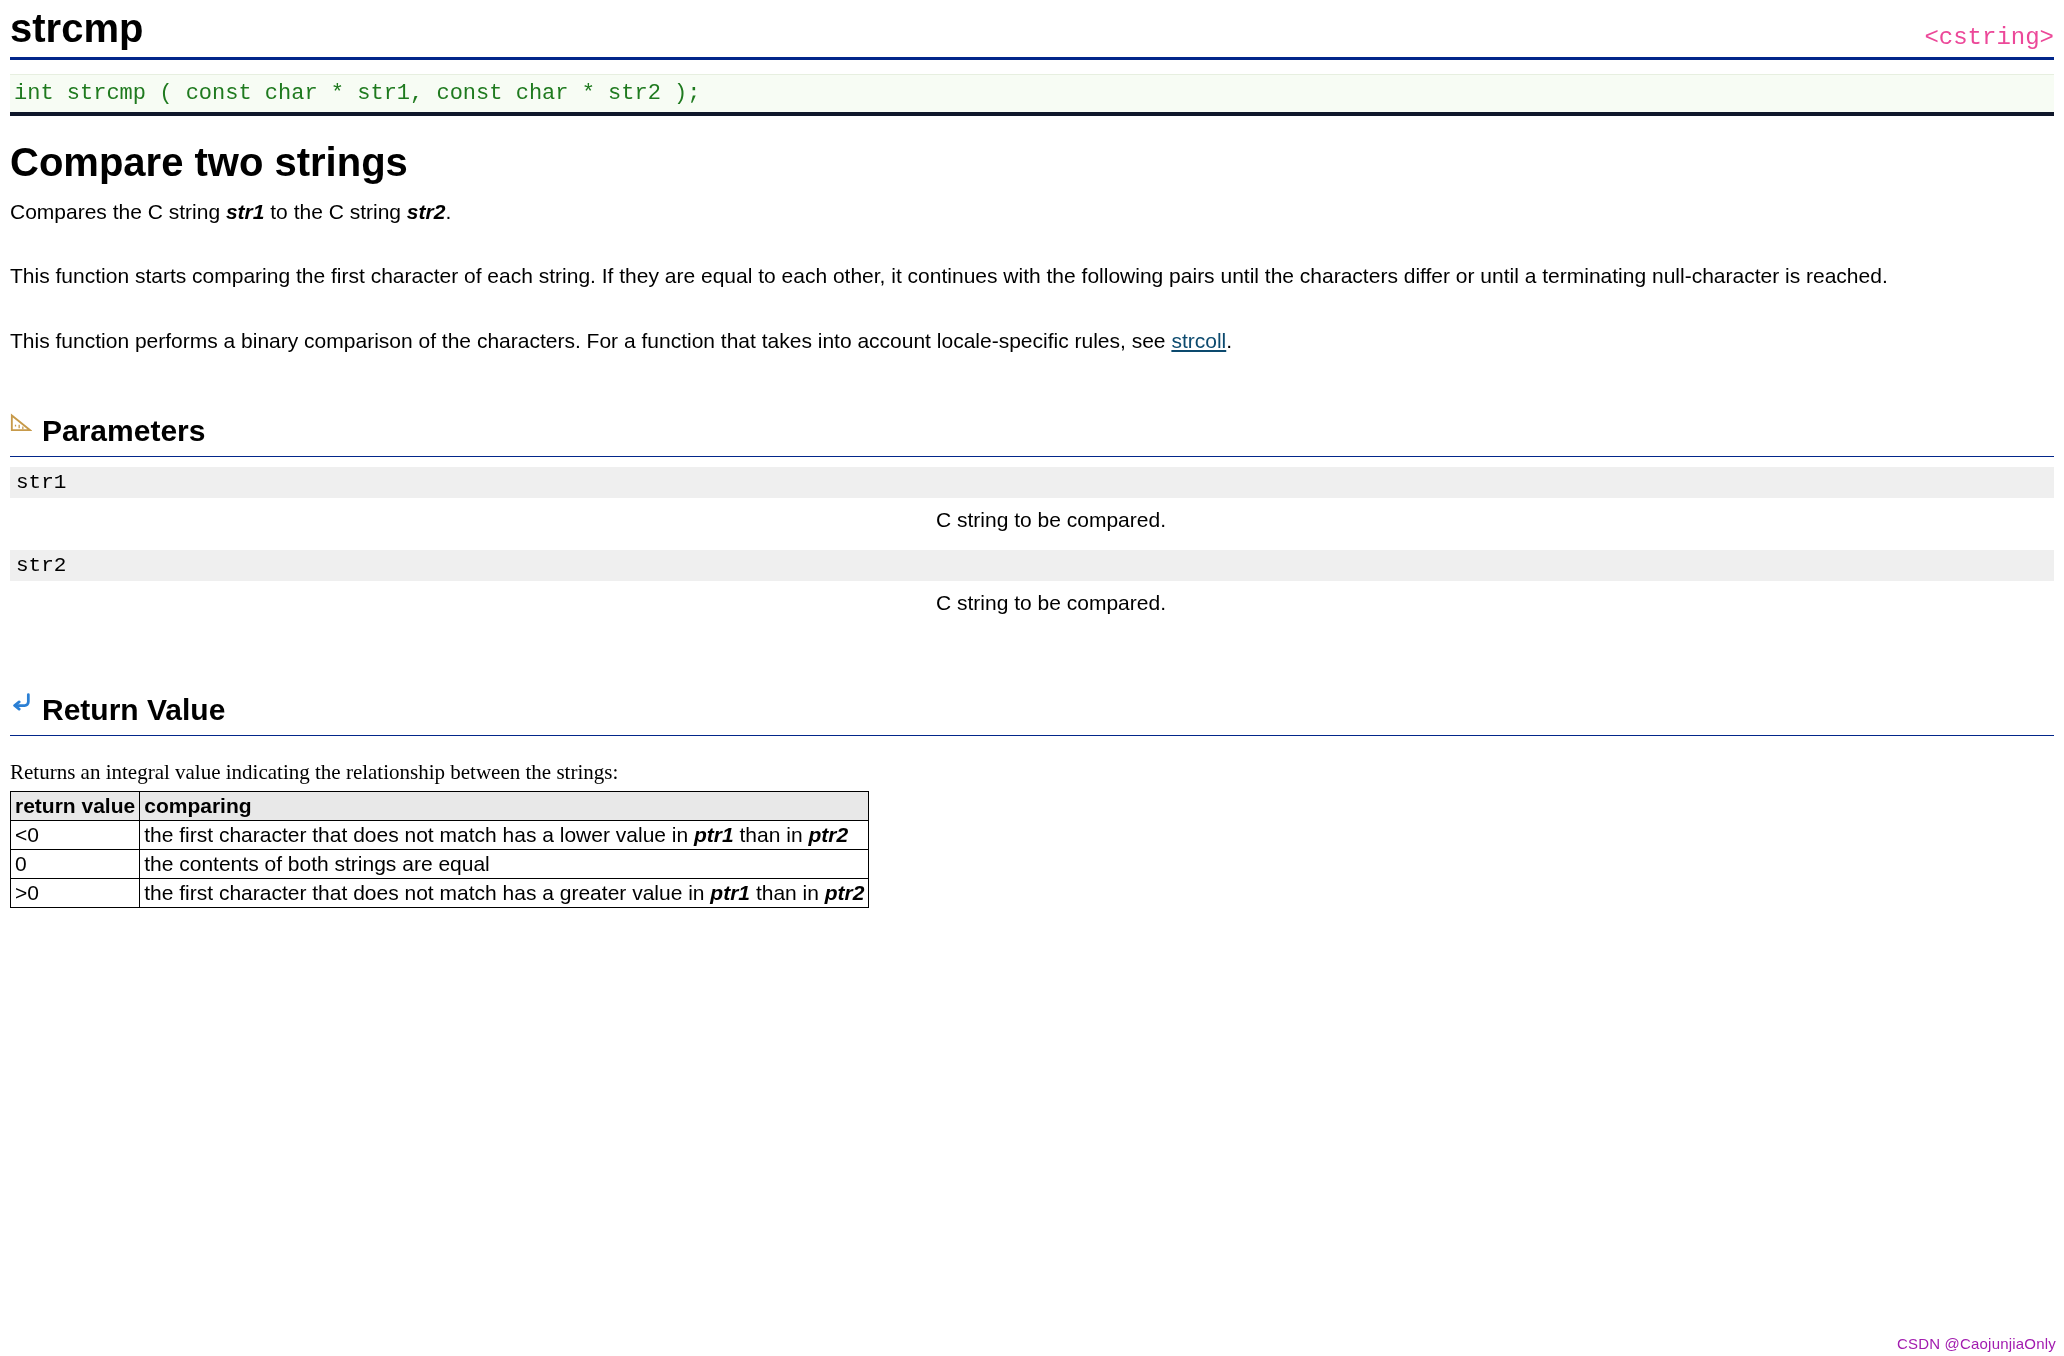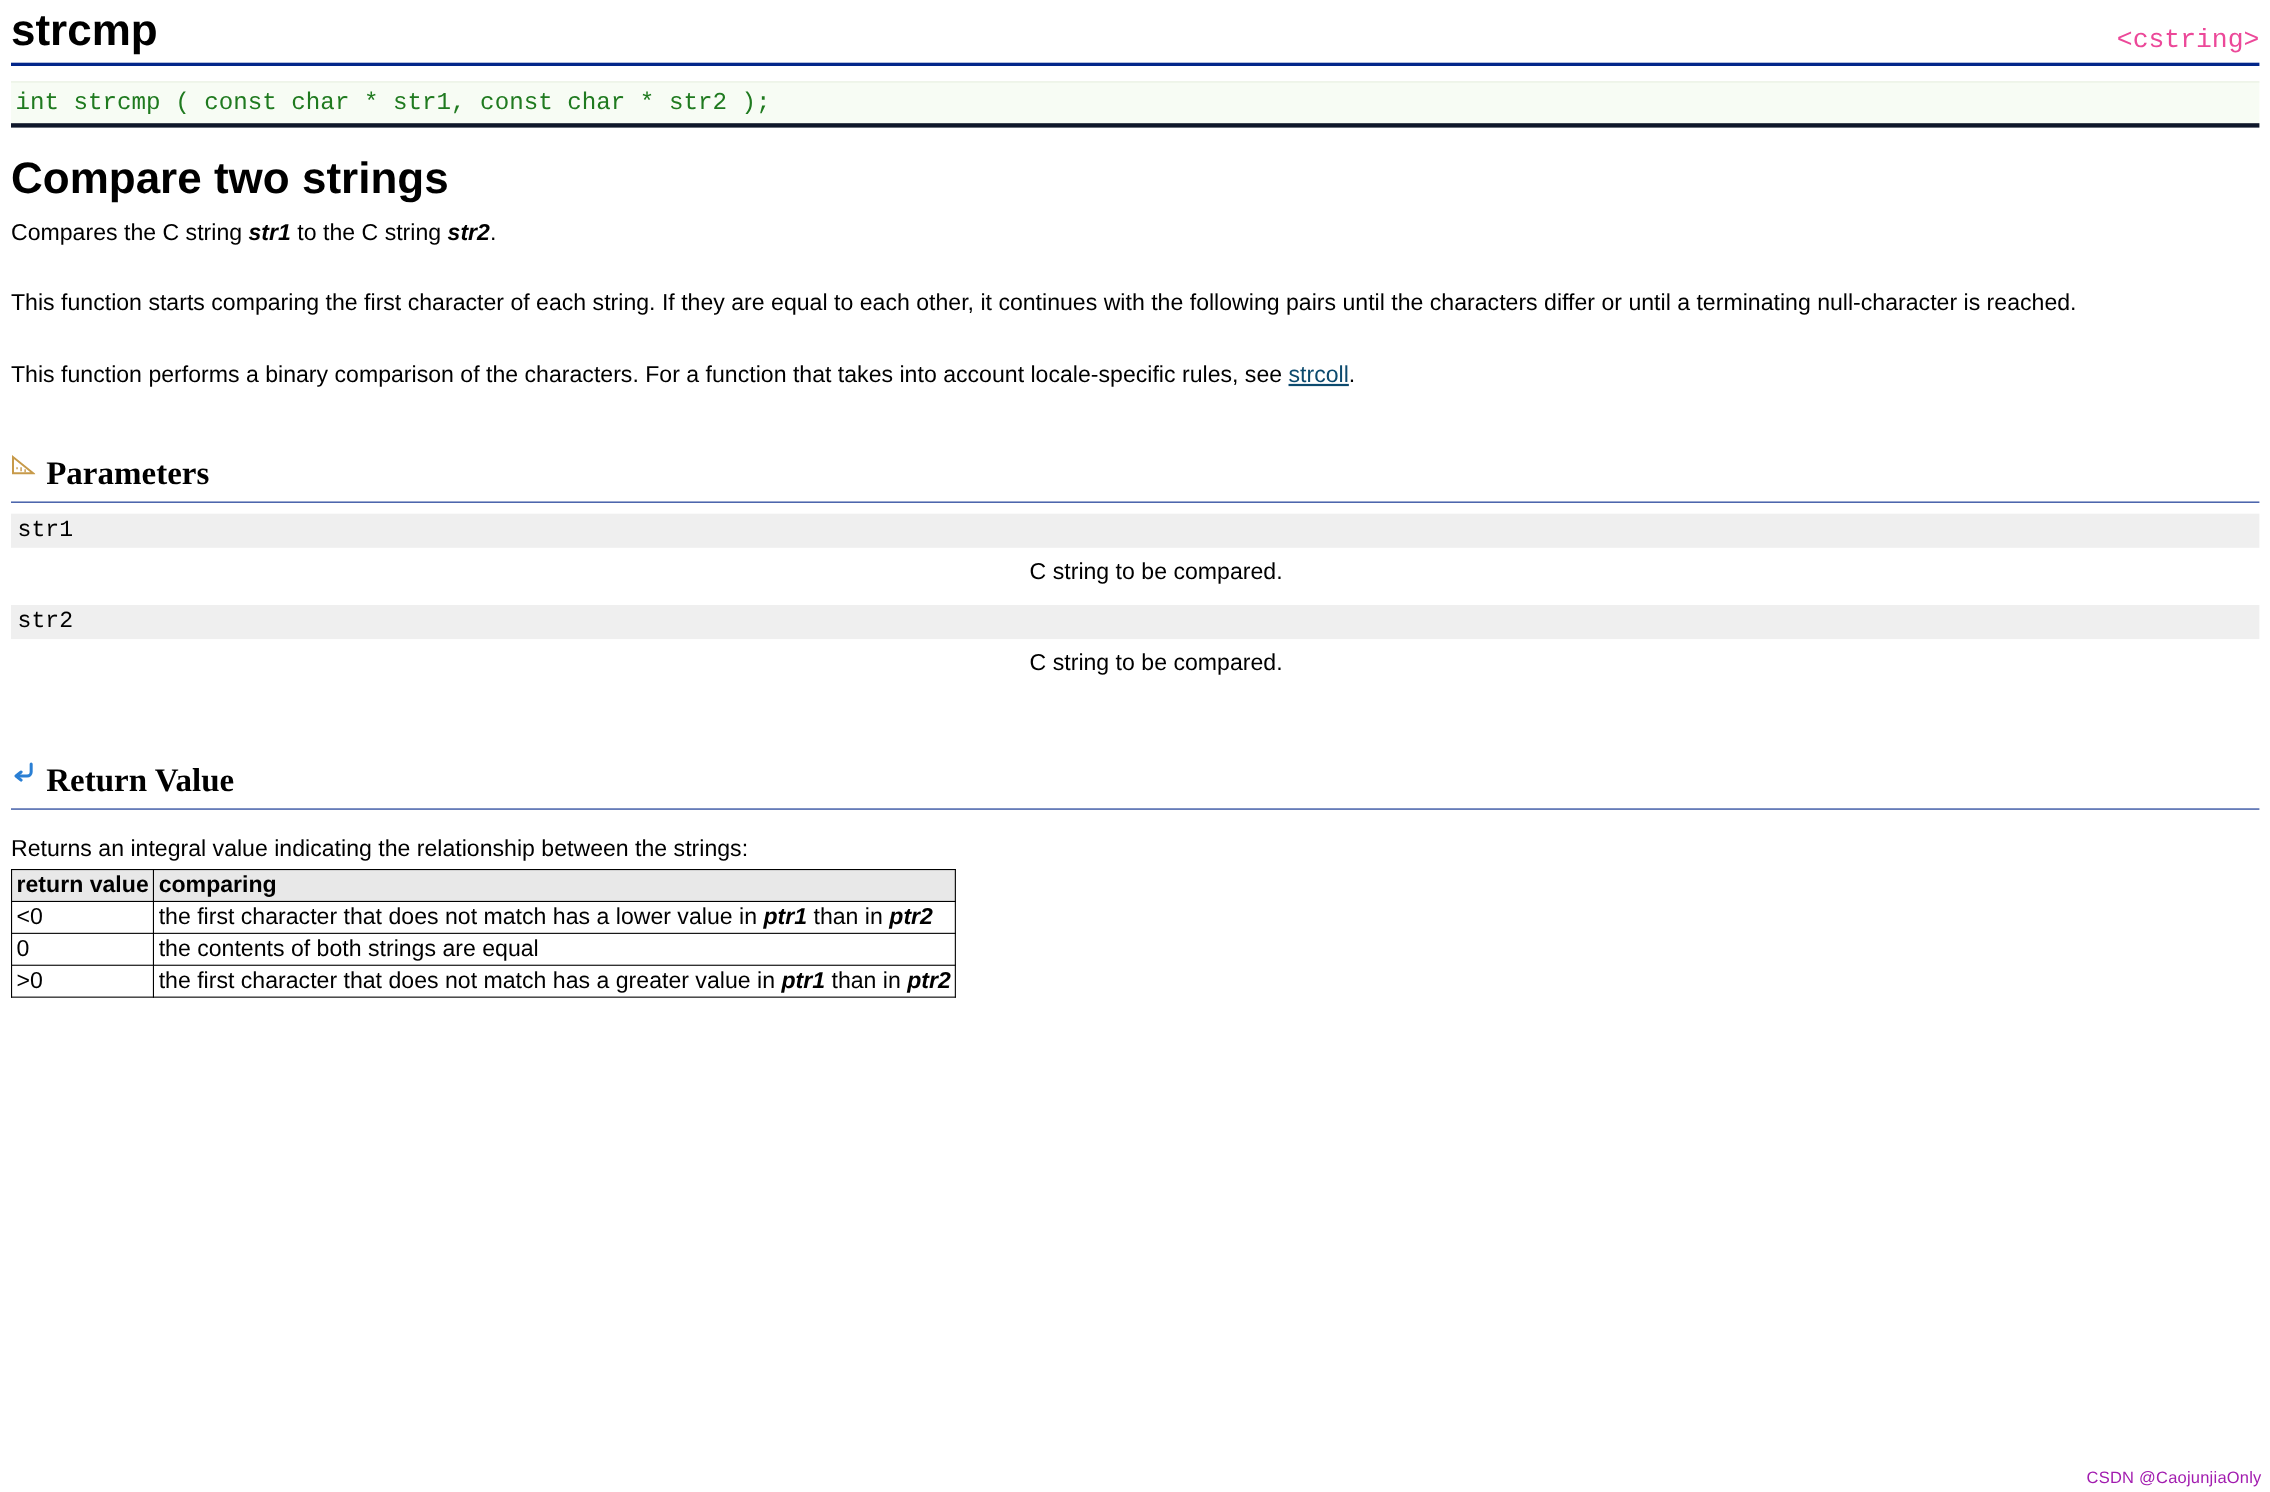--- a/index.html
+++ b/index.html
@@ -49,21 +49,20 @@
     font-weight: 700;
     margin: 14px 0 12px 0;
   }
   .body-text { margin: 12px 0 34px 0; line-height: 1.45; }
   .bold-ital { font-weight: 700; font-style: italic; }
   a.link { color: #0c4a6e; text-decoration: underline; }
   .section-row {
     display: flex;
     align-items: center;
     gap: 10px;
-    font-family: Liberation Serif, serif;
   }
   h3.section {
     font-size: 30px;
     font-weight: 700;
     margin: 24px 0 4px 0;
   }
   hr.thin {
     border: none;
     border-top: 1.5px solid #02268a;
     margin: 4px 0 10px 0;
@@ -71,21 +70,21 @@
   .param-name {
     background: #efefef;
     font-family: "Courier New", Consolas, monospace;
     font-size: 21px;
     padding: 4px 6px;
   }
   .param-desc {
     padding: 10px 6px 18px 44px;
     text-align: center;
   }
-  .return-text { margin: 24px 0 6px 0; }
+  .return-text { margin: 24px 0 6px 0; font-family: Liberation Serif, serif; }
   table.ret {
     border-collapse: collapse;
     margin-top: 2px;
   }
   table.ret th, table.ret td {
     border: 1px solid #000;
     text-align: left;
     padding: 2px 4px;
     font-size: 21px;
   }

